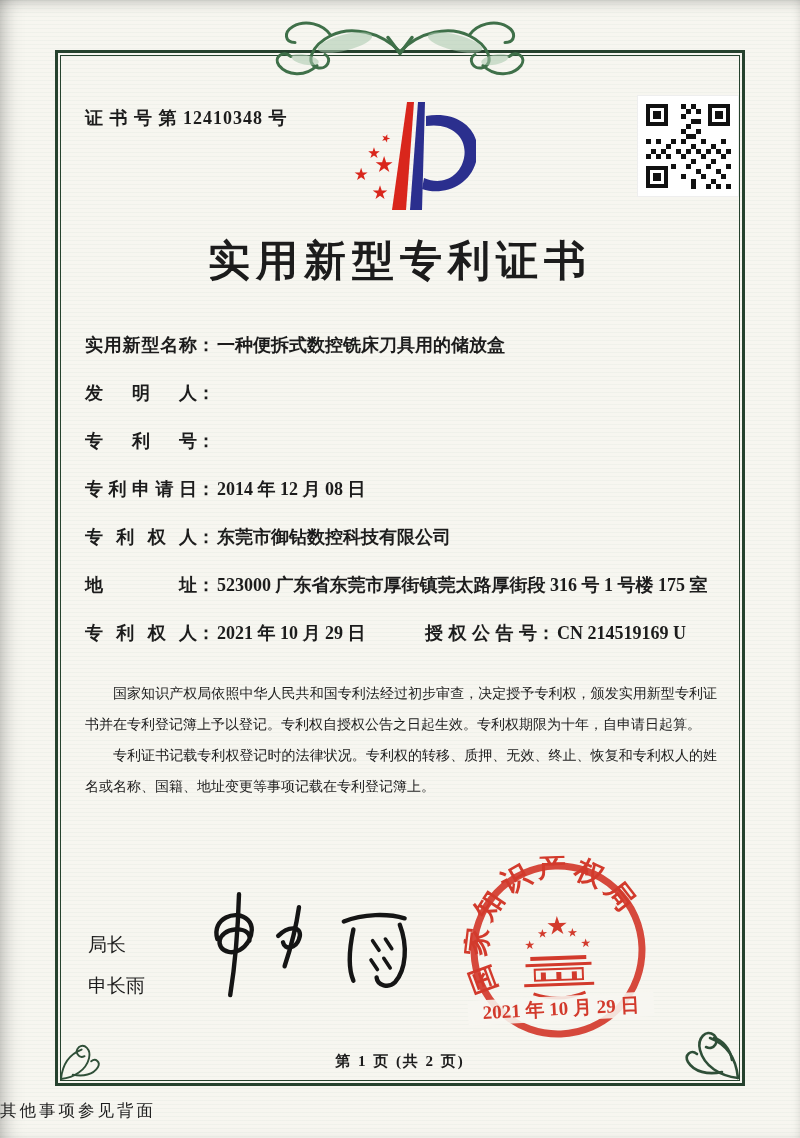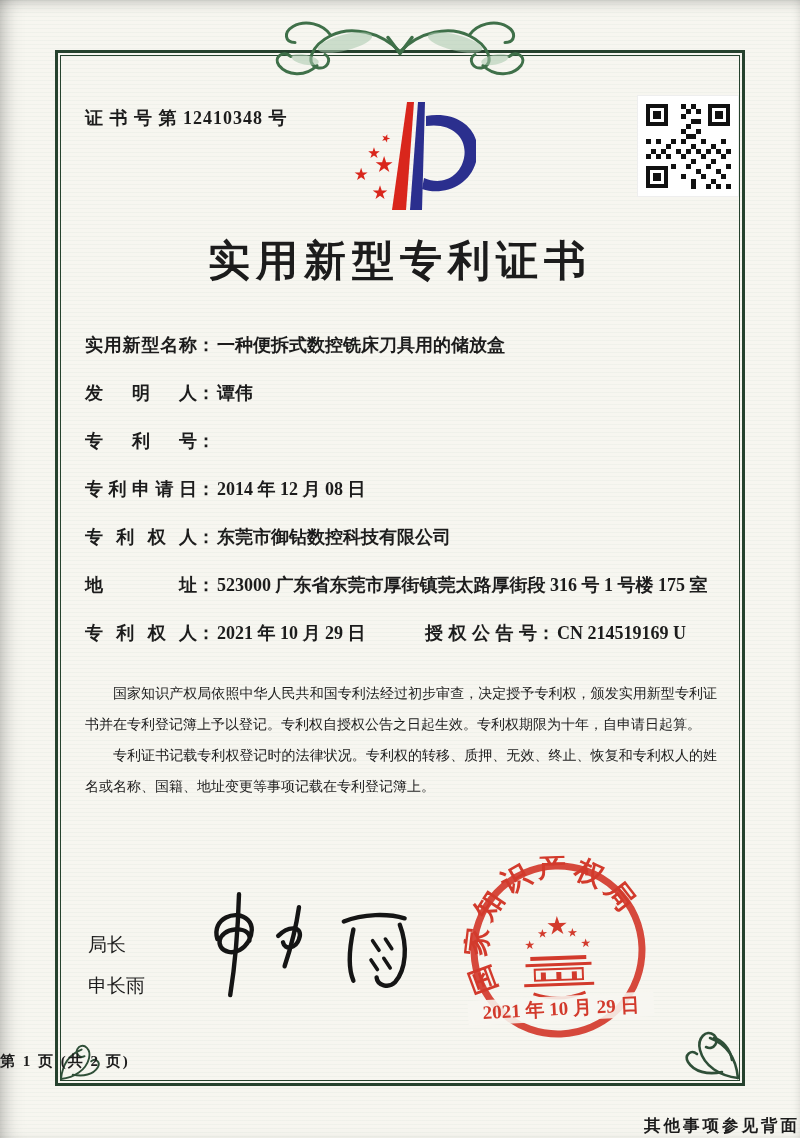--- a/index.html
+++ b/index.html
@@ -50,22 +50,22 @@
 
   .signer { position:absolute; left:88px; top:932px; font-size:19px; font-weight:400; }
   .signer div { margin-bottom:15px; }
   .signature { position:absolute; left:195px; top:888px; width:240px; height:115px; }
 
   .seal { position:absolute; left:464px; top:856px; width:188px; height:188px; transform:rotate(-2deg); }
   .seal-date { position:absolute; left:468px; top:996px; width:186px; text-align:center;
     color:#d23a2c; font-size:19px; font-weight:700; transform:rotate(-3deg);
     background:rgba(247,246,240,0.88); line-height:25px; }
 
-  .page-number { position:absolute; left:0; right:0; top:1052px; text-align:left; font-size:15px; font-weight:600; letter-spacing:2px; }
-  .back-note { position:absolute; left:0; right:0; top:1100px; text-align:right; font-size:16.5px; font-weight:700; letter-spacing:3px;margin-top:15px; }
+  .page-number { position:absolute; left:0; right:0; top:1052px; text-align:center; font-size:15px; font-weight:600; letter-spacing:2px; }
+  .back-note { position:absolute; left:0; right:0; top:1100px; text-align:left; font-size:16.5px; font-weight:400; letter-spacing:3px; }
 
   .ornament-top { position:absolute; left:50%; top:50px; transform:translate(-50%,-52%); width:310px; height:74px; }
   .corner-br { position:absolute; left:658px; top:998px; width:84px; height:84px; }
   .corner-bl { position:absolute; left:58px; top:1020px; width:62px; height:62px; transform:scaleX(-1); }
 </style>
 </head>
 <body>
 
 <div class="paper">
 
@@ -133,21 +133,20 @@
 
   <div class="fields">
     <div class="frow">
       <span class="flabel">实用新型名称</span>
         <span class="fcolon">：</span>
         <span class="fvalue">一种便拆式数控铣床刀具用的储放盒</span>
     </div>
     <div class="frow">
       <span class="flabel">发明人</span>
         <span class="fcolon">：</span>
-        <span class="fvalue">谭伟</span>
     </div>
     <div class="frow">
       <span class="flabel">专利号</span>
         <span class="fcolon">：</span>
     </div>
     <div class="frow">
       <span class="flabel">专利申请日</span>
         <span class="fcolon">：</span>
         <span class="fvalue">2014 年 12 月 08 日</span>
     </div>

